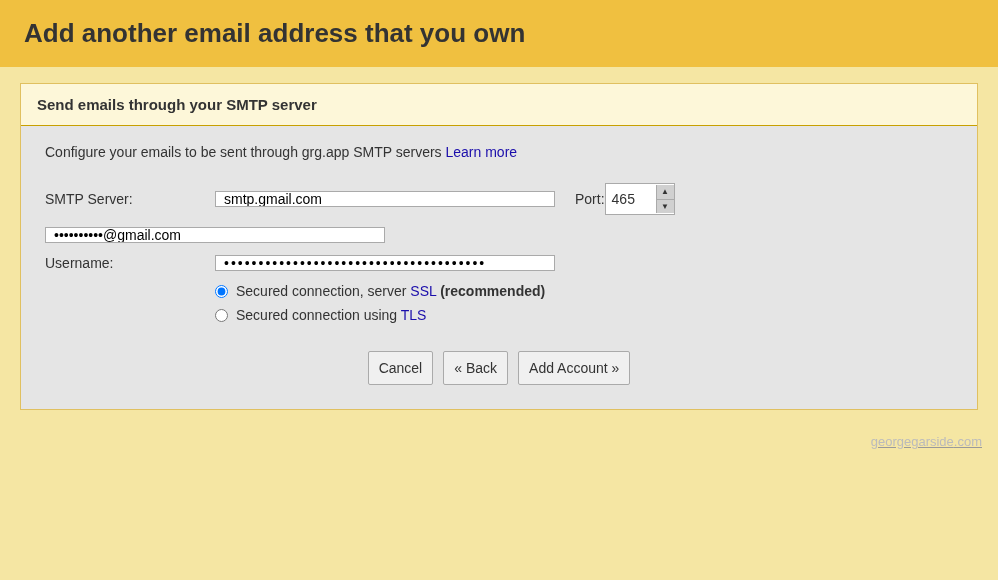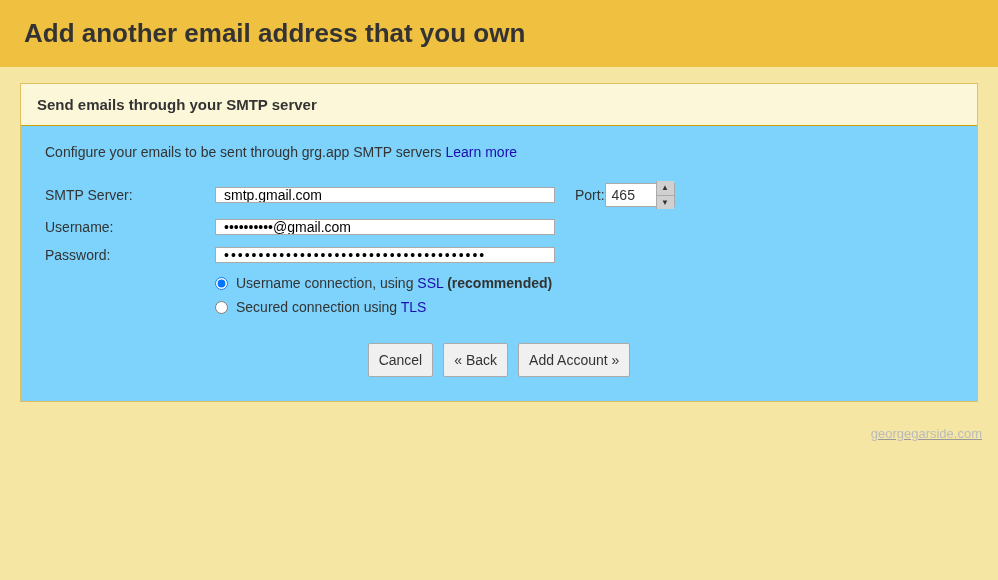--- a/index.html
+++ b/index.html
@@ -15,21 +15,21 @@
     .header {
       background: #f0c040;
       padding: 18px 24px;
     }
     .header-title {
       font-size: 26px;
       font-weight: bold;
       color: #333;
     }
     .content {
-      background: #7dd3fc;
+      background: #e5e5e5;
       margin: 16px 20px;
       border: 1px solid #e0c060;
       padding: 0;
     }
     .section-title {
       font-weight: bold;
       font-size: 15px;
       padding: 12px 16px;
       border-bottom: 1px solid #c8a000;
       background: #fdf7d9;
@@ -70,21 +70,21 @@
     }
     .port-label {
       margin-left: 20px;
       font-size: 14px;
     }
     .port-wrapper {
       display: flex;
       align-items: center;
       border: 1px solid #aaa;
       background: white;
-      height: 24px;
+      height: 32px;
       width: 70px;
     }
     .port-number {
       flex: 1;
       padding: 2px 6px;
       font-size: 14px;
     }
     .port-arrows {
       display: flex;
       flex-direction: column;
@@ -175,33 +175,32 @@
       <div class="port-wrapper">
         <span class="port-number">465</span>
         <div class="port-arrows">
           <div class="port-arrow">▲</div>
           <div class="port-arrow">▼</div>
         </div>
       </div>
     </div>
 
     <div class="form-row">
+      <input type="text" class="form-input" value="••••••••••@gmail.com" style="">
+    </div>
+
+    <div class="form-row">
       <label class="form-label">Username:</label>
-      <input type="text" class="form-input" value="••••••••••@gmail.com" style="">
-    </div>
-
-    <div class="form-row">
-      <label class="form-label">Password:</label>
       <input type="text" class="form-input" value="••••••••••••••••••••••••••••••••••••••" style="letter-spacing: 2px;">
     </div>
 
     <div class="radio-row">
       <input type="radio" name="connection" id="ssl" checked="" style="">
       <label for="ssl" class="radio-text">
-        <span>Username connection, using</span>
+        <span>Secured connection, server</span>
         <a href="#">SSL</a>
         <strong> <span>(recommended)</span></strong>
       </label>
     </div>
 
     <div class="radio-row">
       <input type="radio" name="connection" id="tls" style="">
       <label for="tls" class="radio-text">
         <span>Secured connection using</span>
         <a href="#">TLS</a>

